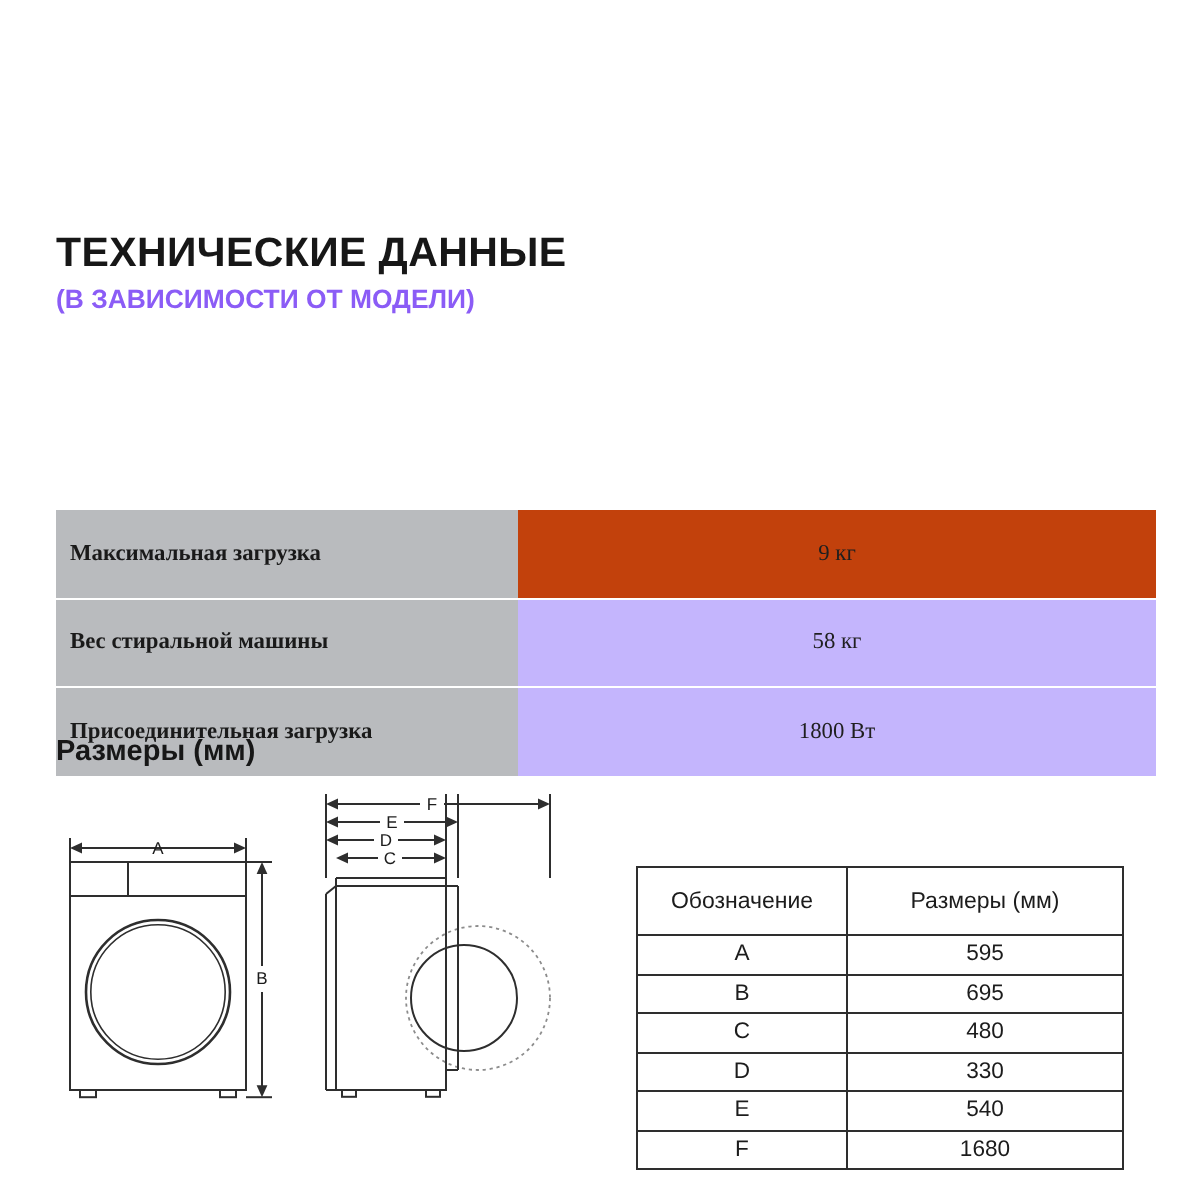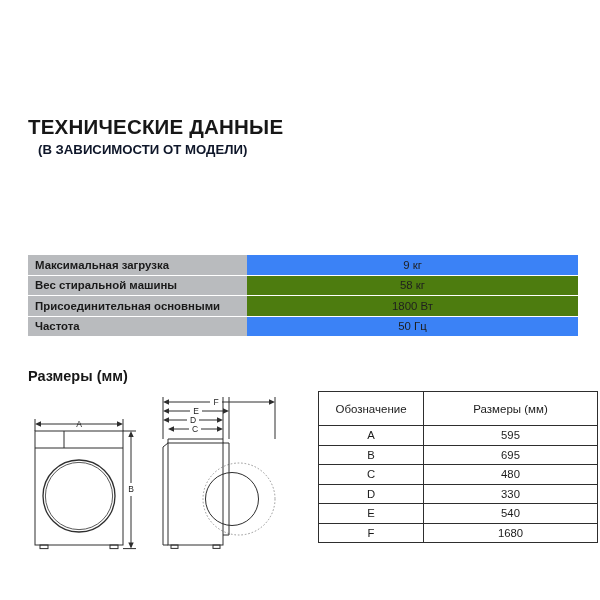--- a/index.html
+++ b/index.html
@@ -30,25 +30,25 @@
     left: 28px;
     top: 72px;
     font-size: 20.5px;
     font-weight: bold;
     letter-spacing: 0.2px;
     color: #171717;
     white-space: nowrap;
   }
   .subtitle {
     position: absolute;
-    left: 38px;
+    left: 28px;
     top: 99px;
     font-size: 13.2px;
     font-weight: bold;
-    color: #0f172a;
+    color: #8b5cf6;
     white-space: nowrap;
   }
 
   
   .intro {
     position: absolute;
     left: 28px;
     top: 140px;
     width: 500px;
     font-size: 11.6px;
@@ -60,39 +60,40 @@
   .spec-table {
     position: absolute;
     left: 28px;
     top: 212px;
     width: 550px;
     border-collapse: collapse;
     table-layout: fixed;
   }
   .spec-table td {
     height: 19.5px;
-    padding: 0;
+    padding: 12px;
     font-size: 11.4px;
     border-bottom: 1.6px solid #ffffff;
+    font-family: Liberation Serif, serif;
   }
   .spec-label {
     width: 212px;
     background: #b9bbbe;
     font-weight: bold;
     color: #1a1a1a;
     padding-left: 7px !important;
     white-space: nowrap;
   }
   .spec-value {
-    background: #3b82f6;
+    background: #c2410c;
     text-align: center;
     color: #1f1f1f;
   }
   .spec-value.alt {
-    background: #4d7c0f;
+    background: #c4b5fd;
   }
 
   
   .dim-heading {
     position: absolute;
     left: 28px;
     top: 325px;
     font-size: 14.5px;
     font-weight: bold;
     color: #171717;
@@ -105,22 +106,22 @@
     left: 24px;
     top: 352px;
     width: 290px;
     height: 165px;
   }
 
   
   .dim-table {
     position: absolute;
     left: 318px;
-    top: 348px;
-    width: 280px;
+    top: 390px;
+    width: 244px;
     border-collapse: collapse;
     table-layout: fixed;
   }
   .dim-table th,
   .dim-table td {
     border: 1px solid #2e2e2e;
     text-align: center;
     font-size: 11.3px;
     color: #1c1c1c;
     font-weight: normal;
@@ -147,26 +148,22 @@
     <tbody>
       <tr>
         <td class="spec-label">Максимальная загрузка</td>
         <td class="spec-value">9 кг</td>
       </tr>
       <tr>
         <td class="spec-label">Вес стиральной машины</td>
         <td class="spec-value alt">58 кг</td>
       </tr>
       <tr>
-        <td class="spec-label">Присоединительная основными</td>
+        <td class="spec-label">Присоединительная загрузка</td>
         <td class="spec-value alt">1800 Вт</td>
-      </tr>
-      <tr>
-        <td class="spec-label">Частота</td>
-        <td class="spec-value">50 Гц</td>
       </tr>
     </tbody>
   </table>
 
   <div class="dim-heading">Размеры (мм)</div>
 
   <div class="drawings">
     <svg width="290" height="165" viewBox="0 0 290 165">
       <g fill="none" stroke="#2e2e2e" stroke-width="1" shape-rendering="geometricPrecision">
 

